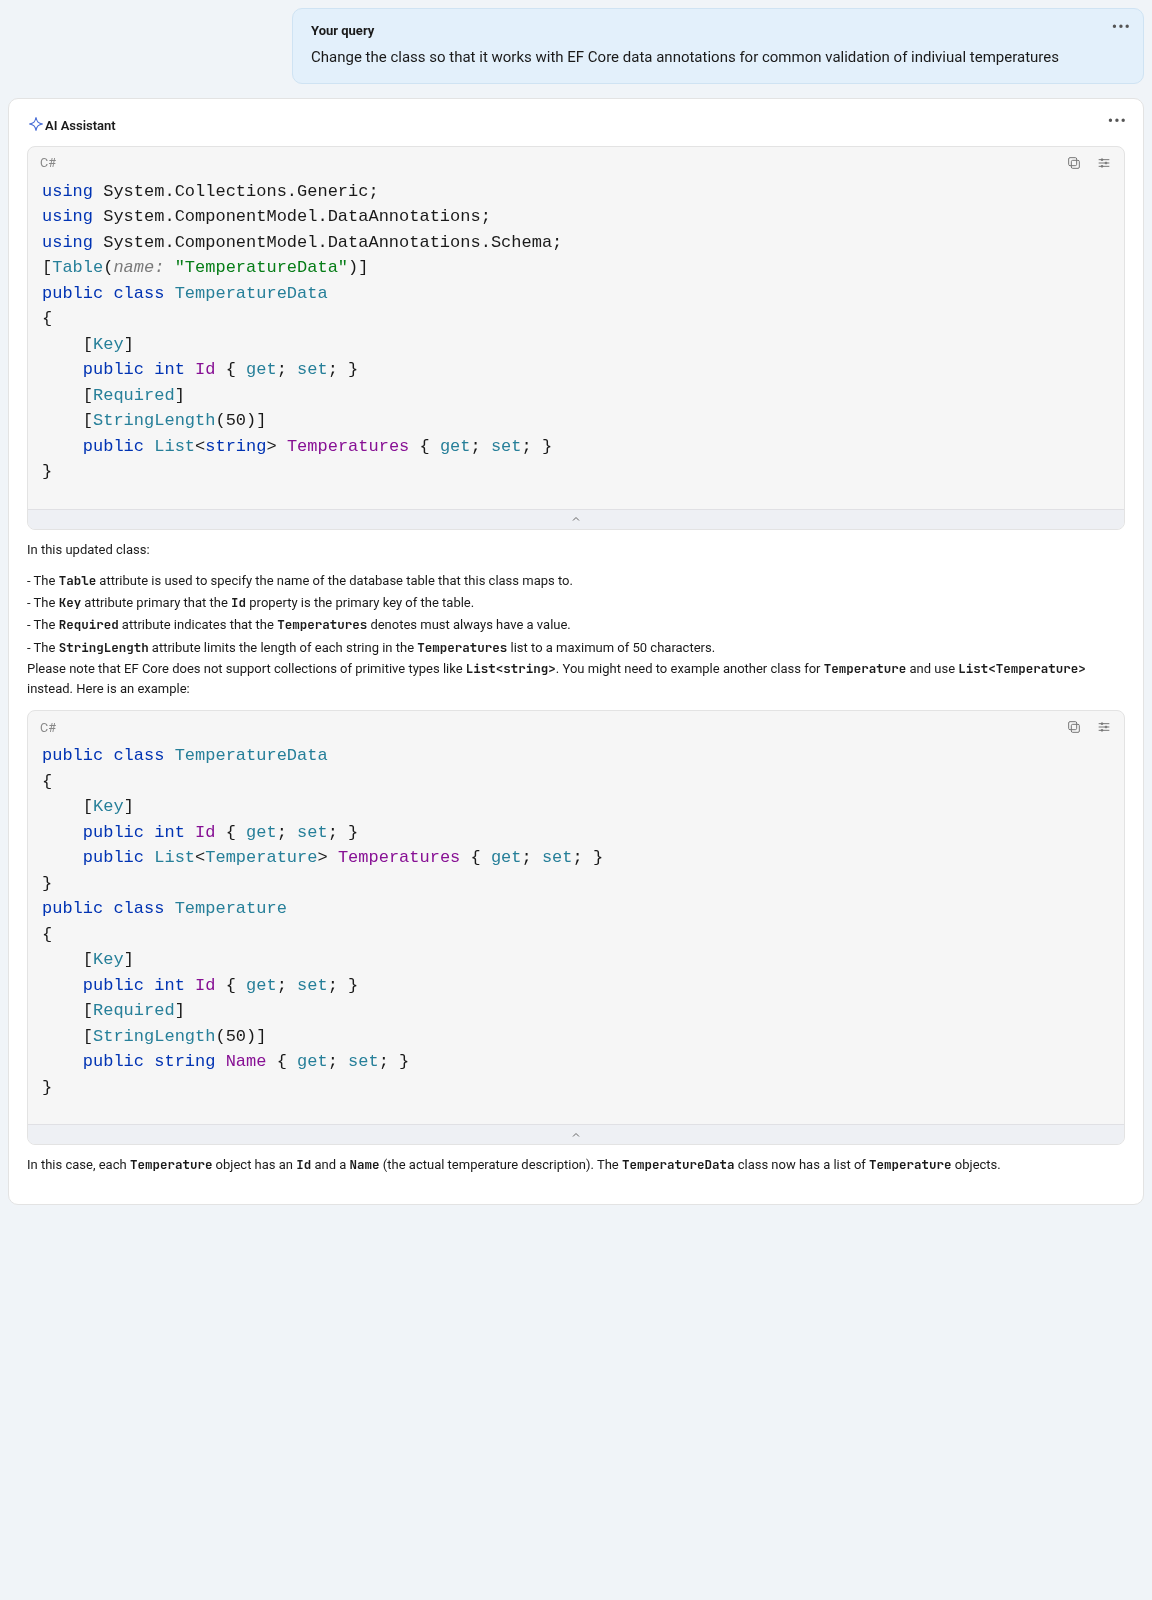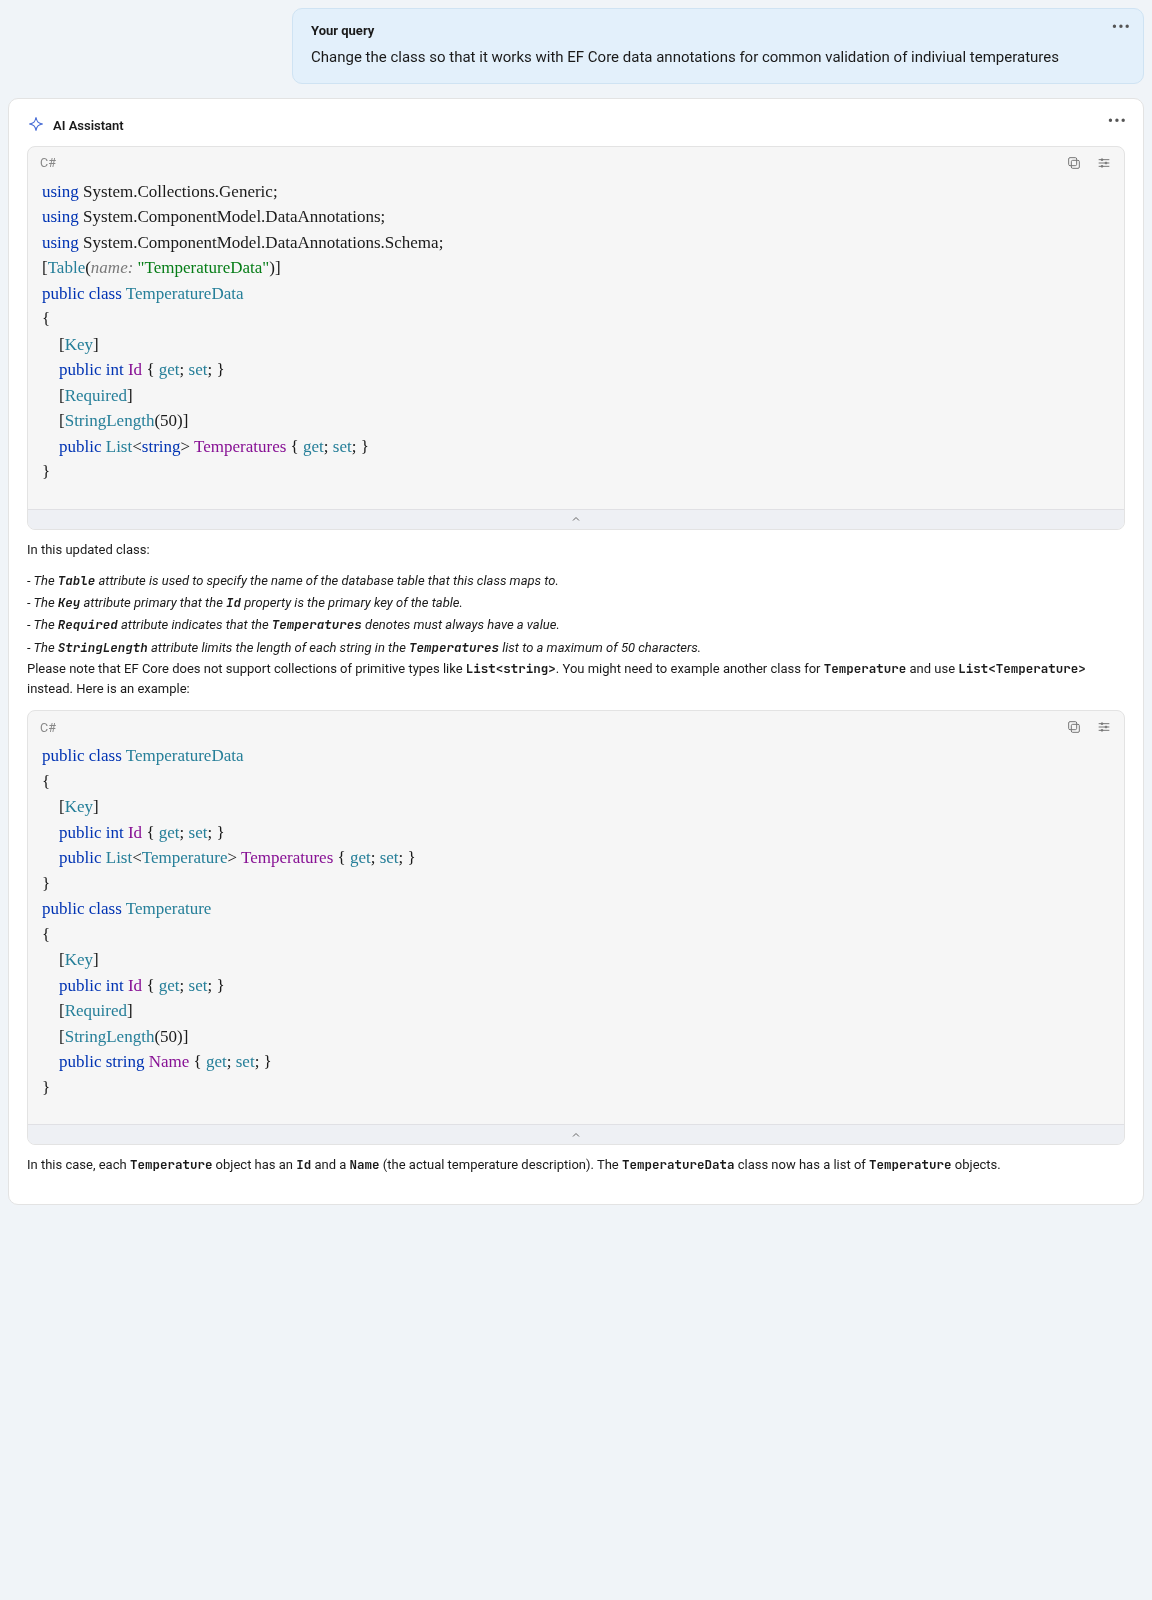--- a/index.html
+++ b/index.html
@@ -24,29 +24,29 @@
   .query-text { font-size: 15px; line-height: 1.5; }
   .more-dots { position: absolute; top: 8px; right: 12px; font-size: 16px; color:#555; cursor:pointer; letter-spacing:1px; }
 
   .assistant-card {
     background: #ffffff;
     border: 1px solid #e3e3e3;
     border-radius: 10px;
     padding: 16px 18px 18px 18px;
     position: relative;
   }
-  .assistant-header { display:flex; align-items:center; gap:8px; margin-bottom:10px; }
+  .assistant-header { display:flex; align-items:center; margin-bottom:10px; }
   .assistant-header svg { width:18px; height:18px; }
   .assistant-name { font-weight:600; font-size:13px; }
   .assistant-more { position:absolute; top:12px; right:16px; font-size:16px; color:#555; cursor:pointer; letter-spacing:1px;}
 
   .prose { font-size:13px; line-height:1.6; margin-bottom:10px; }
   .inline-code { font-family: "JetBrains Mono", Consolas, monospace; font-weight:700; font-size:12.5px; }
 
-  .list-item { font-size:13px; line-height:1.7;font-style:italic; }
+  .list-item { font-size:13px; line-height:1.7; }
   .list-item::before { content:"- "; }
 
   .code-card {
     background: #f6f6f6;
     border: 1px solid #e3e3e3;
     border-radius: 8px;
     margin: 10px 0;
     overflow:hidden;
   }
   .code-top {
@@ -54,21 +54,21 @@
     justify-content:space-between;
     align-items:center;
     padding: 8px 12px 0 12px;
   }
   .code-lang { color:#888; font-size:12.5px; }
   .code-top-actions { display:flex; gap:14px; }
   .icon-btn svg { width:16px; height:16px; stroke:#777; fill:none; }
   .icon-btn { cursor:pointer; display:inline-flex; }
 
   pre.code {
-    font-family: Liberation Serif, serif;
+    font-family: Liberation Mono, monospace;
     font-size: 17px;
     line-height: 1.5;
     padding: 8px 14px 24px 14px;
     white-space: pre;
     overflow-x:auto;
   }
   .tok-kw { color:#0033b3; }
   .tok-type { color:#267f99; }
   .tok-member { color:#871094; }
   .tok-str { color:#067d17; }

